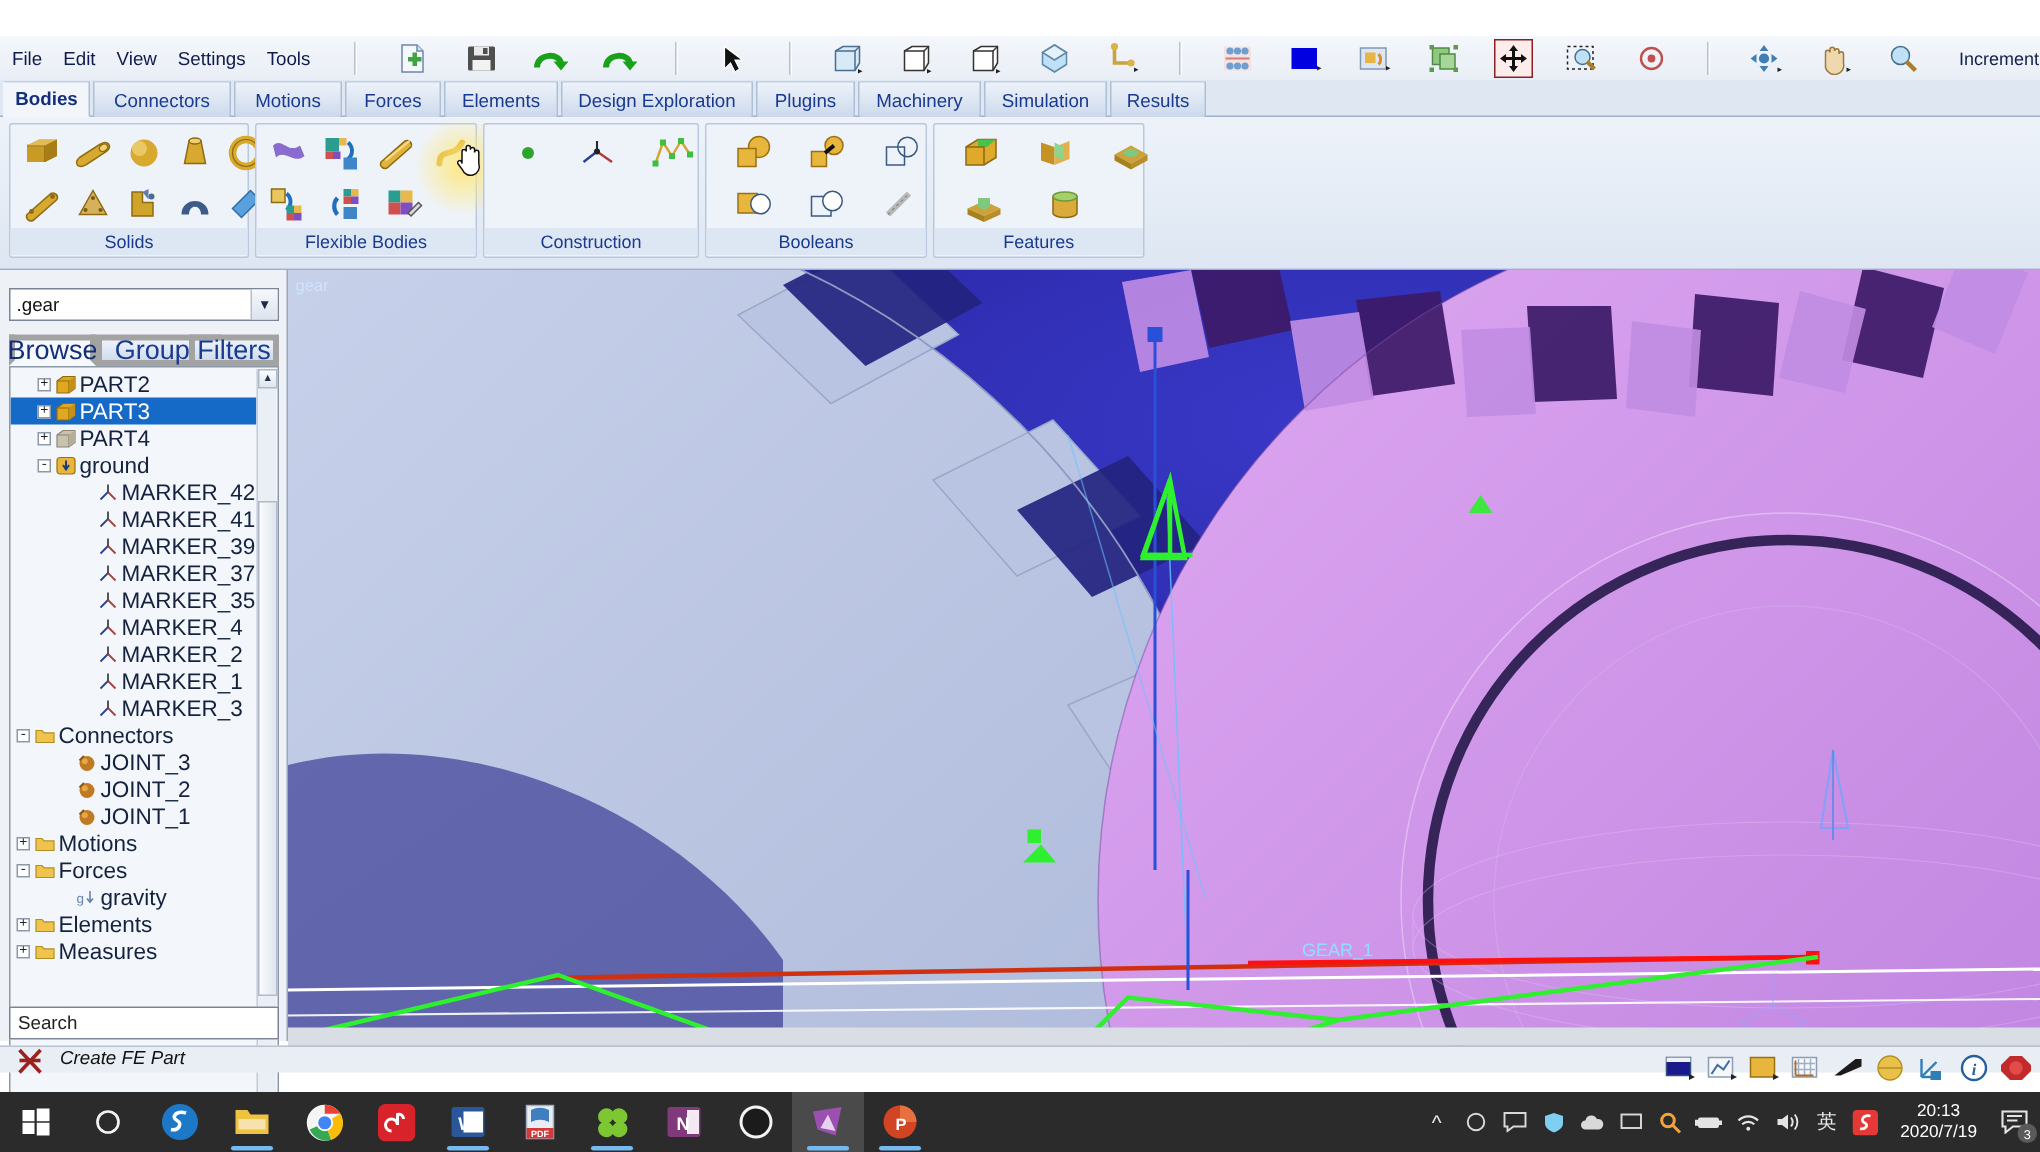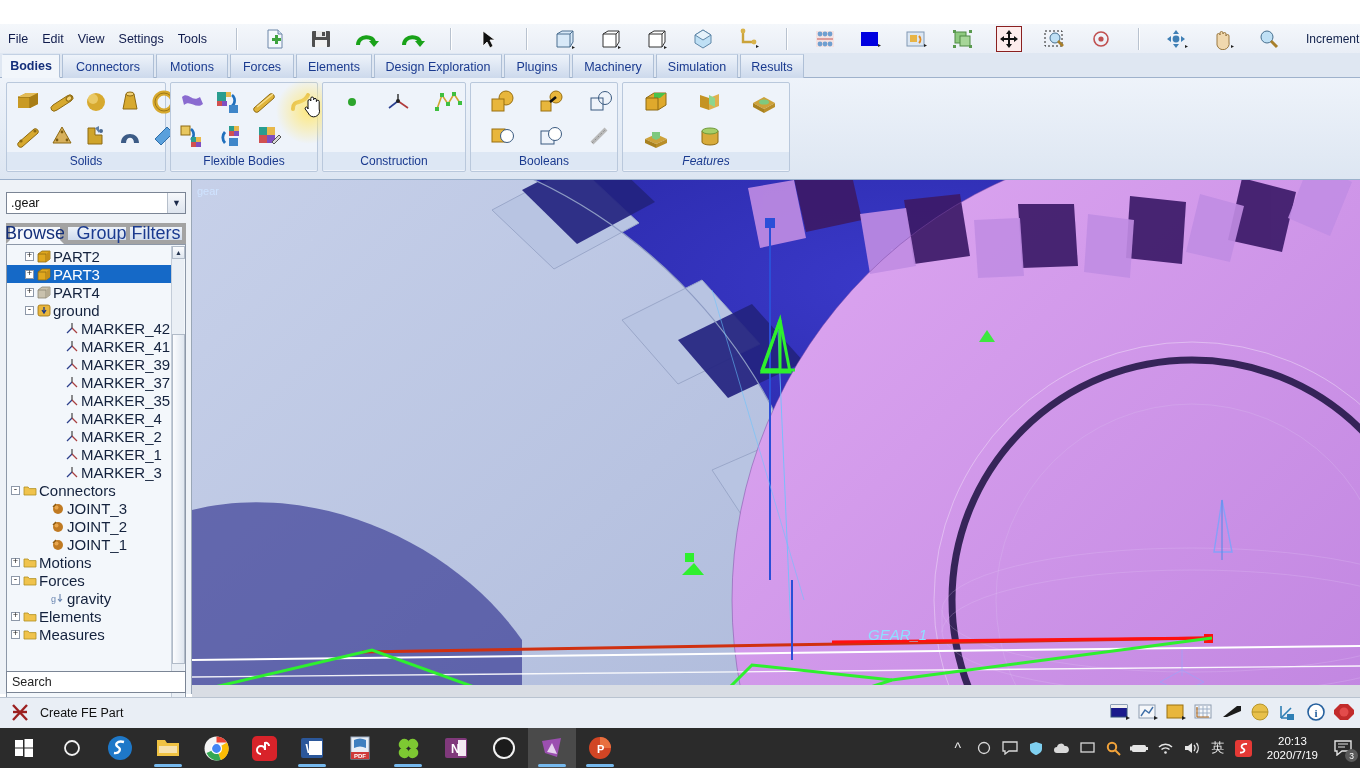--- a/index.html
+++ b/index.html
@@ -156,31 +156,31 @@
   
   .viewport {
     position:absolute; left:192px; top:180px; width:1168px; height:517px;
     overflow:hidden; background:#1a1a8c;
   }
   .vp-label {
     position:absolute; left:5px; top:5px; font-size:11px; color:#cfe3ff;
     font-family:"Liberation Sans",sans-serif; z-index:40;
   }
   .vp-label2 {
-    position:absolute; left:676px; top:446px; font-size:15px; color:#8fdfff; z-index:40;font-style:italic;
+    position:absolute; left:676px; top:446px; font-size:12px; color:#8fdfff; z-index:40;
   }
   .vp-bottombar {
     position:absolute; left:0; bottom:0; width:1168px; height:12px;
     background:#d9dde4; z-index:45;
   }
 
   
   .statusbar {
-    position:absolute; left:0; top:697px; width:1360px; height:31px;
-    background:#e9eef5; border-top:1px solid #b9c3d0; display:flex; align-items:center;
+    position:absolute; left:0; top:697px; width:1360px; height:18px;
+    background:#e9eef5; border-top:1px solid #b9c3d0; display:flex; font-style:italic;
   }
   .status-icon { width:22px; height:20px; margin-left:10px; margin-right:8px; }
   .status-text { font-size:12.5px; color:#111; }
   .status-right { position:absolute; right:4px; top:2px; display:flex; align-items:center; gap:4px; }
   .sr-btn { width:24px; height:24px; display:flex; align-items:center; justify-content:center; }
 
   
   .taskbar {
     position:absolute; left:0; top:728px; width:1360px; height:40px;
     background:#2b2b2b; display:flex; align-items:center;
@@ -618,21 +618,21 @@
             <svg width="30" height="26" viewBox="0 0 30 26">
               <path d="M6 20 l14 -14" stroke="#b9b9b9" stroke-width="4" fill="none"></path>
               <path d="M6 20 l14 -14" stroke="#8e8e8e" stroke-width="1" fill="none" stroke-dasharray="2 2"></path>
             </svg>
           </div>
         </div>
       </div>
       <div class="panel-title">Booleans</div>
     </div>
 
-    <div class="panel" style="left:622px;width:168px;font-style:italic;">
+    <div class="panel" style="left:622px;width:141px;">
       <div class="rows">
         <div class="prow" style="gap:20px; padding-left:16px;">
           <div class="picon">
             <svg width="30" height="26" viewBox="0 0 30 26">
               <path d="M5 9 l8 -5 l12 0 l0 12 l-8 5 l-12 0 z" fill="#dfa92c" stroke="#8e6a12"></path>
               <path d="M13 4 l12 0 l-6 5 l-6 0z" fill="#49c24b"></path>
               <path d="M5 9 h12 v12" fill="none" stroke="#8e6a12"></path>
             </svg>
           </div>
           <div class="picon">

